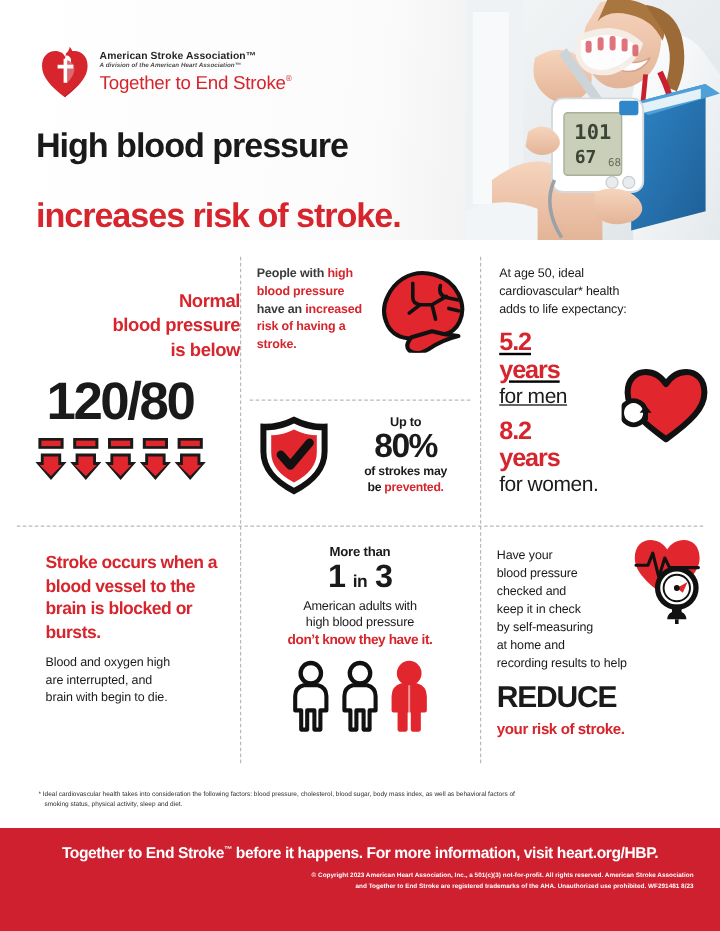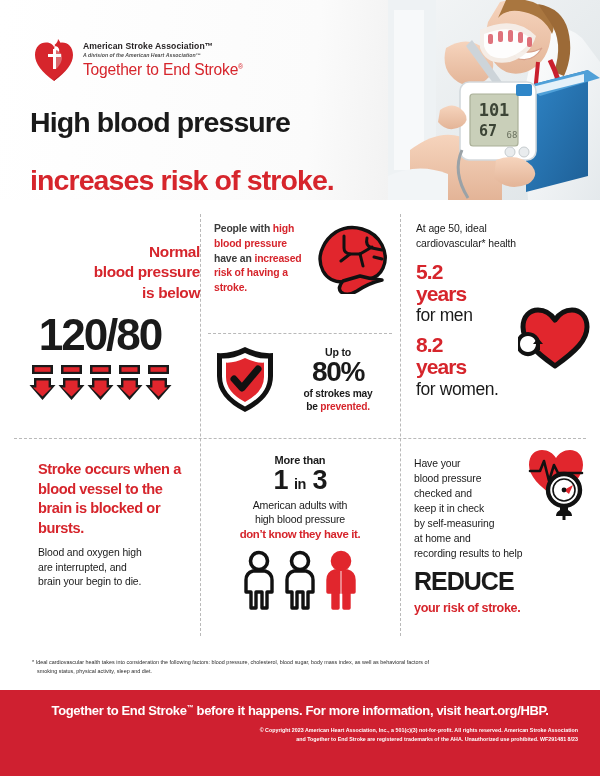--- a/index.html
+++ b/index.html
@@ -65,21 +65,21 @@
   .pct { font-size:28px; font-weight:800; color:#1a1a1a; letter-spacing:-1.3px; line-height:1.02; }
   .pct-sub { font-size:10.2px; font-weight:800; color:#1a1a1a; line-height:1.3; letter-spacing:-.2px;}
   .pct-sub .r { color:#d6252c; }
 
   
   .c4 { left:400px; top:0; width:200px; height:238px; }
   .c4-inner { padding:22px 10px 0 16px; position:relative; height:100%;}
   .age-lead { font-size:10.4px; color:#1a1a1a; line-height:1.42; font-weight:400; letter-spacing:-.1px;}
   .yr-red { font-size:21px; font-weight:800; color:#d6252c; line-height:1.06; letter-spacing:-.9px; }
   .yr-blk { font-size:17.5px; font-weight:400; color:#1a1a1a; line-height:1.2; letter-spacing:-.4px;}
-  .stack1 { margin-top:9px; }
+  .stack1 { margin-top:9px;text-decoration:underline; }
   .stack2 { margin-top:8px; }
   .heart-icon-pos { position:absolute; right:8px; top:104px; }
 
   
   .c5 { left:0; top:238px; width:200px; height:212px; }
   .c5-inner { padding:22px 14px 0 38px; }
   .stroke-head { font-size:14.6px; font-weight:800; color:#d6252c; line-height:1.34; letter-spacing:-.4px;}
   .stroke-sub { font-size:10.4px; color:#1a1a1a; line-height:1.38; margin-top:8px; letter-spacing:-.1px;}
 
   
@@ -305,20 +305,21 @@
           </div>
         </div>
       </div>
     </div>
 
     <div class="cell c4">
       <div class="c4-inner">
         <div class="age-lead">
           <div>At age 50, ideal</div>
           <div>cardiovascular* health</div>
+          <div>adds to life expectancy:</div>
         </div>
         <div class="stack1">
           <div class="yr-red">5.2</div>
           <div class="yr-red">years</div>
           <div class="yr-blk">for men</div>
         </div>
         <div class="stack2">
           <div class="yr-red">8.2</div>
           <div class="yr-red">years</div>
           <div class="yr-blk">for women.</div>
@@ -332,21 +333,21 @@
         </div>
       </div>
     </div>
 
     <div class="cell c5">
       <div class="c5-inner">
         <div class="stroke-head">Stroke occurs when a blood vessel to the brain is blocked or bursts.</div>
         <div class="stroke-sub">
           <div>Blood and oxygen high</div>
           <div>are interrupted, and</div>
-          <div>brain your begin to die.</div>
+          <div>brain with begin to die.</div>
         </div>
       </div>
     </div>
 
     <div class="cell c6">
       <div class="morethan">More than</div>
       <div class="oneinthree"><span>1</span> <span class="sm">in</span> <span>3</span></div>
       <div class="adults">
         <div>American adults with</div>
         <div>high blood pressure</div>

